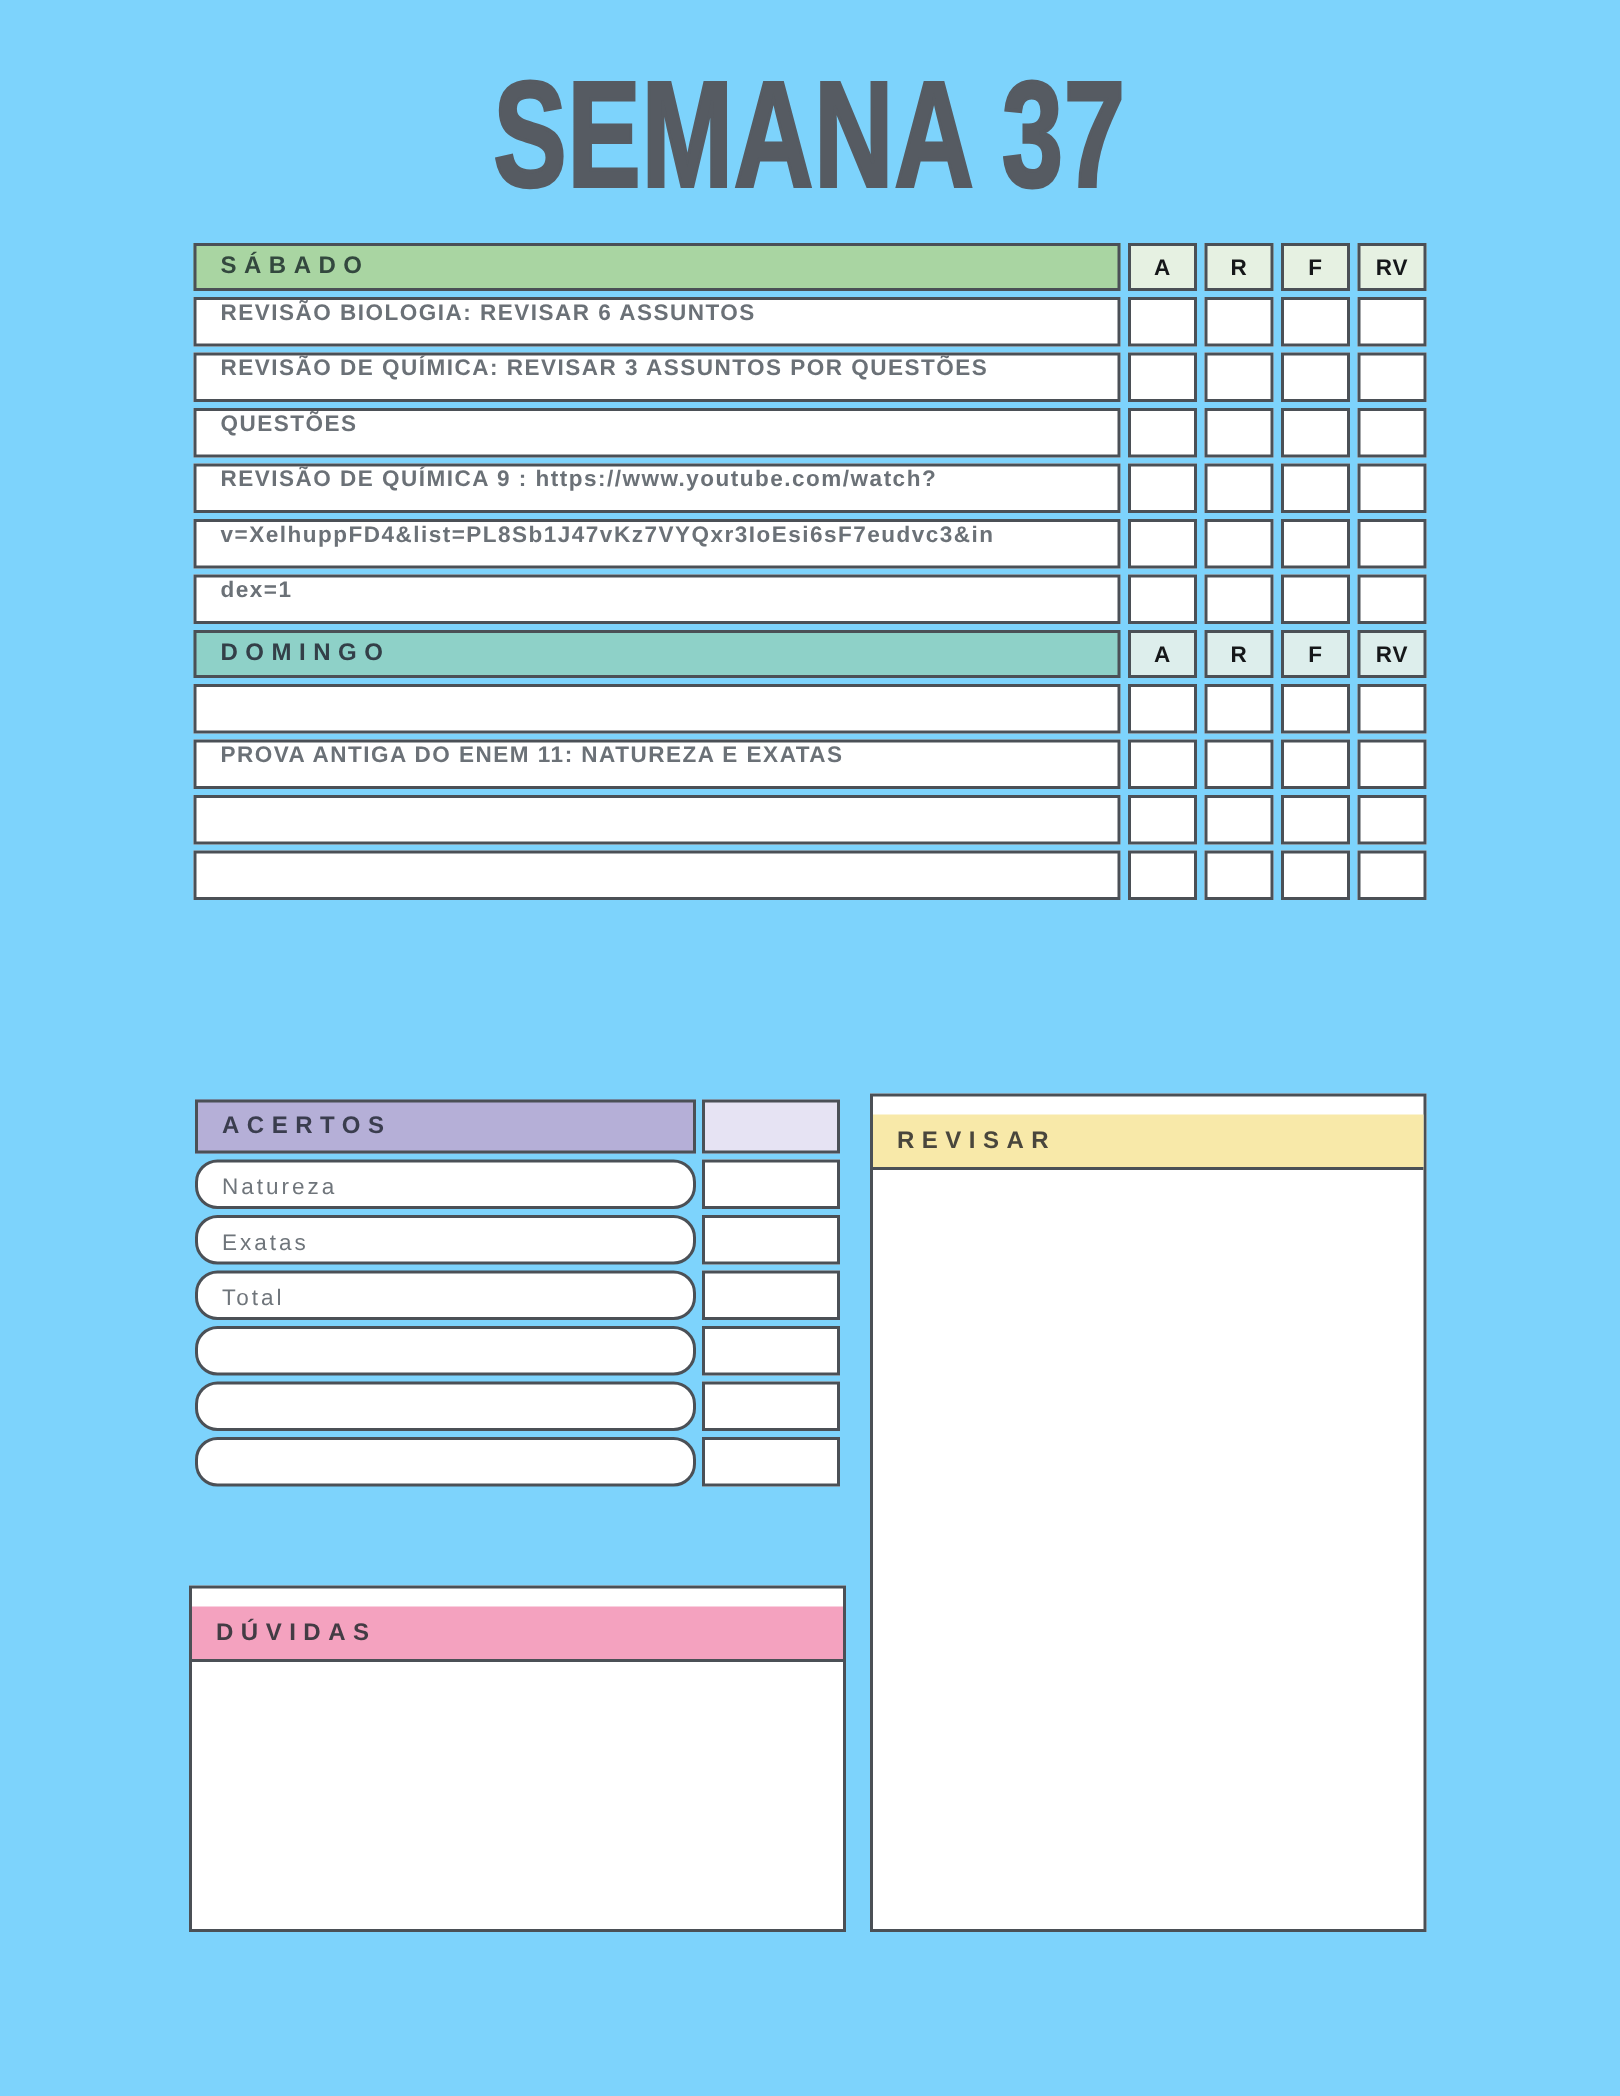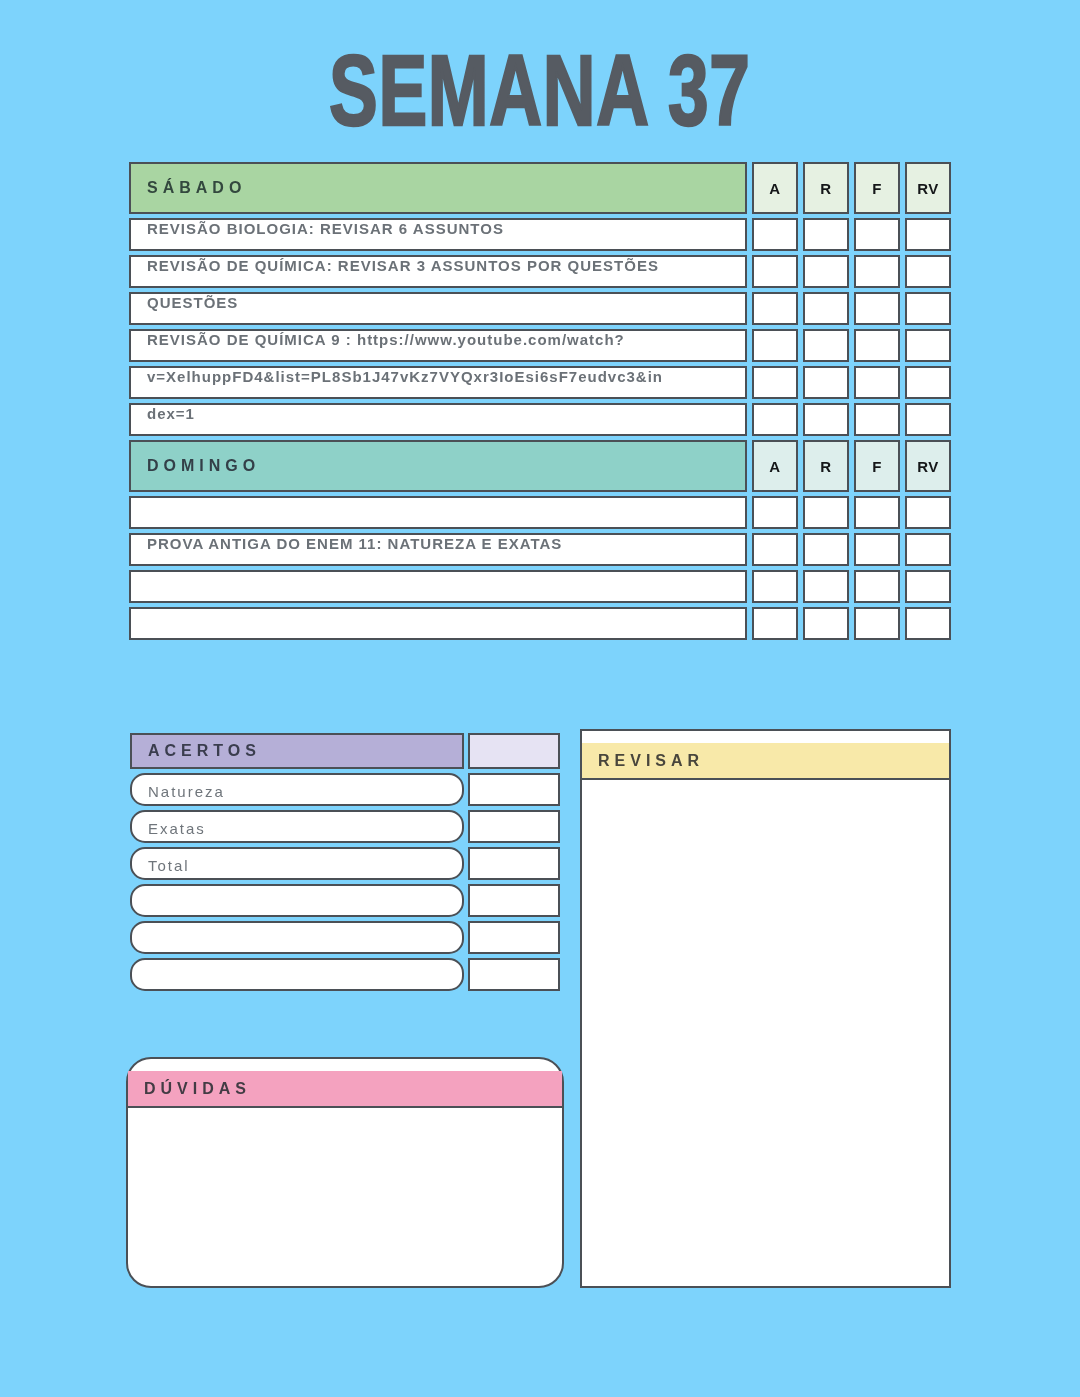--- a/index.html
+++ b/index.html
@@ -41,21 +41,21 @@
   .week-table {
     position: absolute;
     left: 124px;
     top: 158px;
     width: 832px;
     table-layout: fixed;
     border-spacing: 5px 4px;
   }
   .week-table col.chk-col { width: 46px; }
   .week-table td { overflow: hidden; }
-  .week-table .day-header td { height: 52px; }
+  .week-table .day-header td { height: 32px; }
   .week-table .task-row td { height: 33px; }
 
   .day-label {
     font-size: 16px;
     font-weight: 700;
     letter-spacing: 5px;
     padding: 0 0 0 16px;
     vertical-align: middle;
     white-space: nowrap;
   }
@@ -129,21 +129,21 @@
     height: 37px;
     border-bottom: 2px solid var(--border, #4b5056);
     font-size: 16px;
     font-weight: 700;
     letter-spacing: 5px;
     line-height: 35px;
     padding-left: 16px;
     white-space: nowrap;
     margin-top: 12px;
   }
-  .duvidas-box { left: 126px; top: 1057px; width: 438px; height: 231px; border-radius: 25px; }
+  .duvidas-box { left: 126px; top: 1057px; width: 438px; height: 231px; }
   .duvidas-box .box-header { background: var(--pink-header, #f4a2bf); color: var(--duvidas-label-text, #433c44); }
   .revisar-box { left: 580px; top: 729px; width: 371px; height: 559px; }
   .revisar-box .box-header { background: var(--yellow-header, #f8e9a9); color: var(--revisar-label-text, #49463c); }
   .box-body { width: 100%; height: calc(100% - 37px); }
 </style>
 </head>
 <body>
 
 <div class="page">
 

